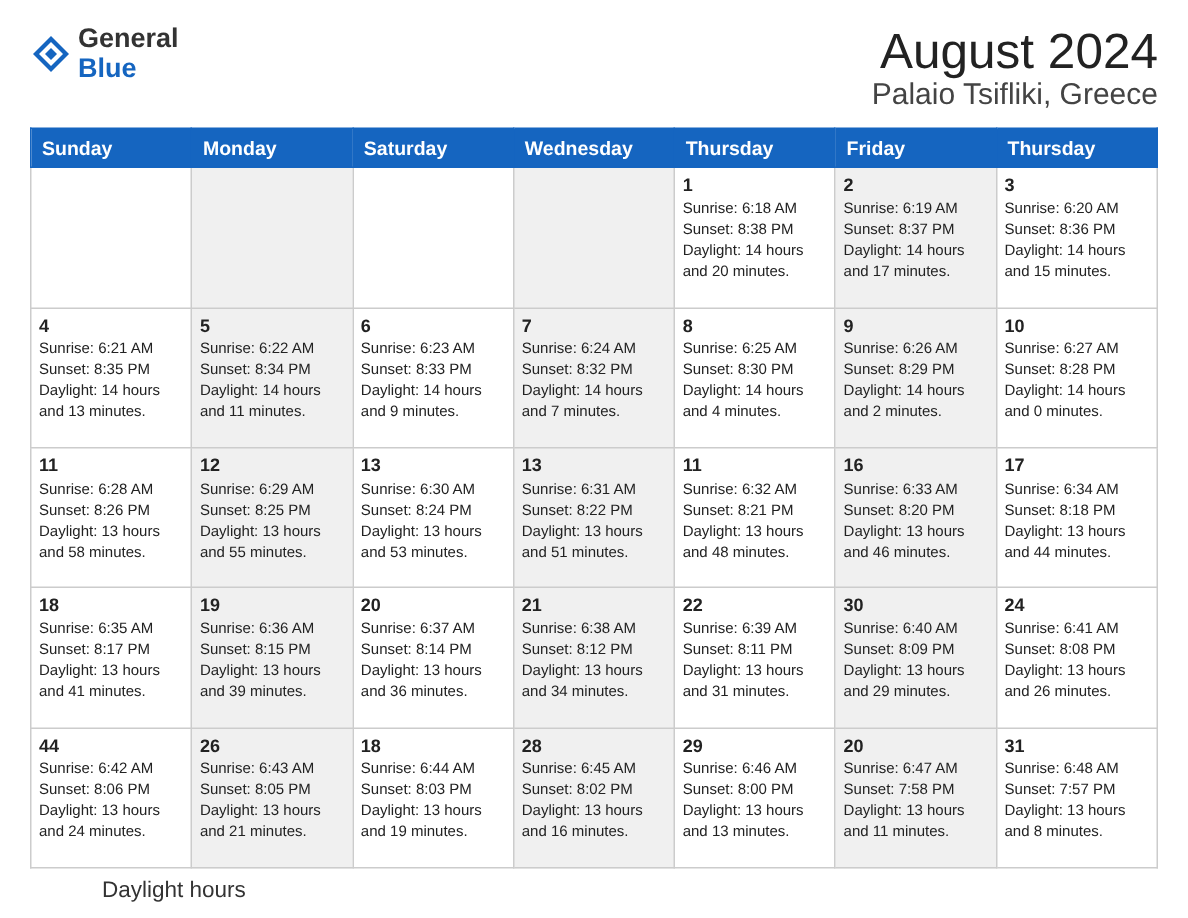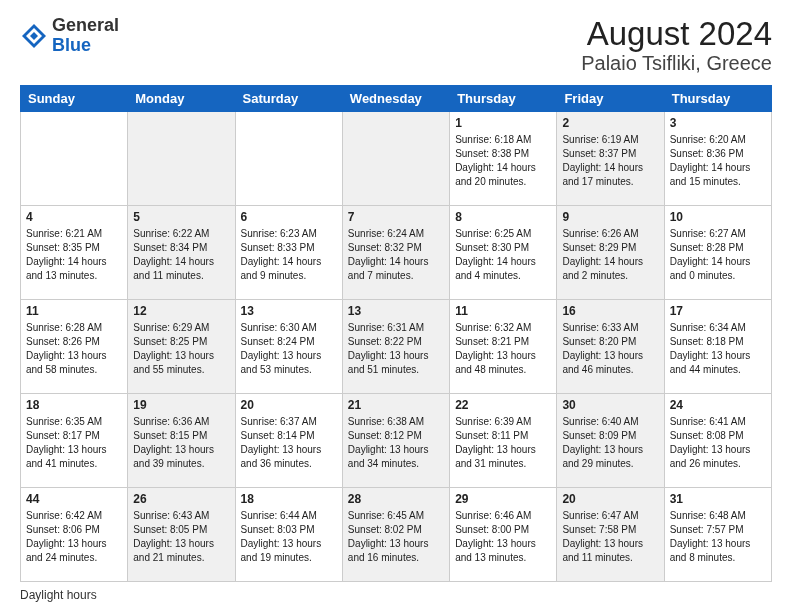--- a/index.html
+++ b/index.html
@@ -80,22 +80,23 @@
       background: #f0f0f0;
     }
     .day-num {
       font-size: 12px;
       font-weight: bold;
       display: block;
       margin-bottom: 1px;
     }
     .footer {
       margin-top: 6px;
-      font-size: 12px;
+      font-size: 15px;
       color: #333;
+      margin-left: 48px;
     }
   </style>
 </head>
 <body>
 
 <div class="page">
   <div class="header">
     <div class="logo">
       <svg class="logo-icon" viewBox="0 0 28 28">
         <polygon points="14,2 26,14 14,26 2,14" fill="#1565c0"></polygon>

